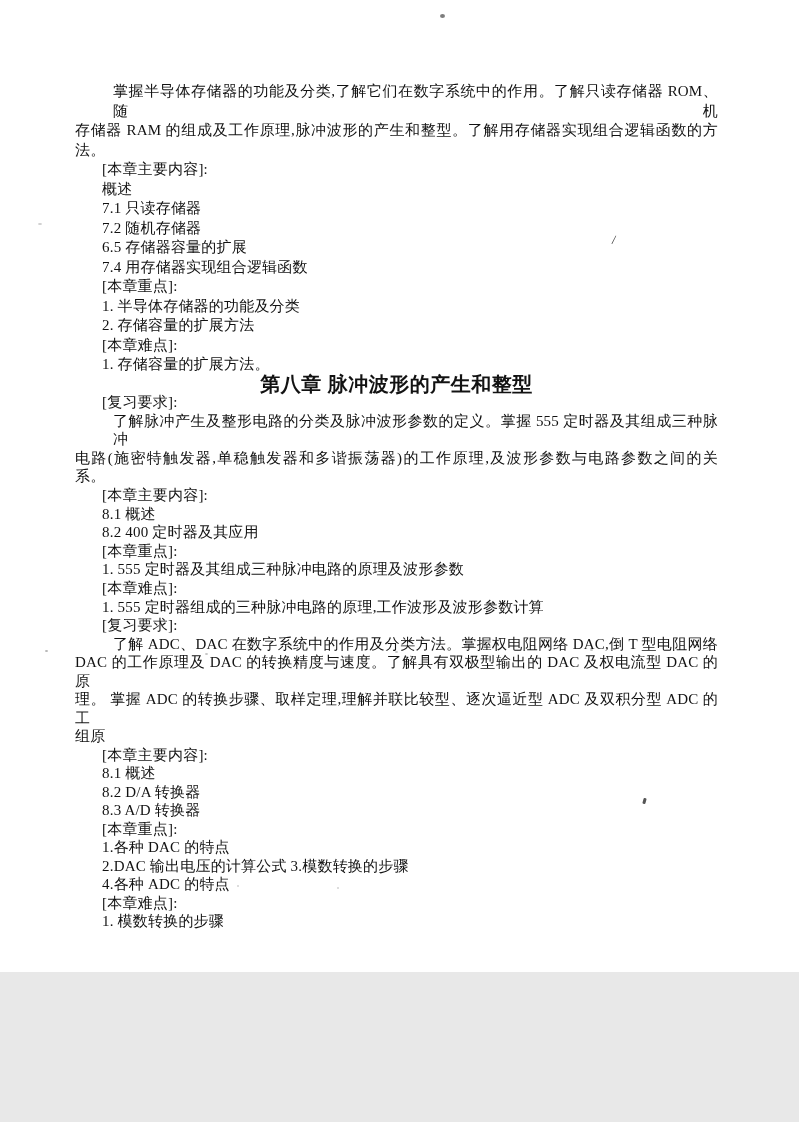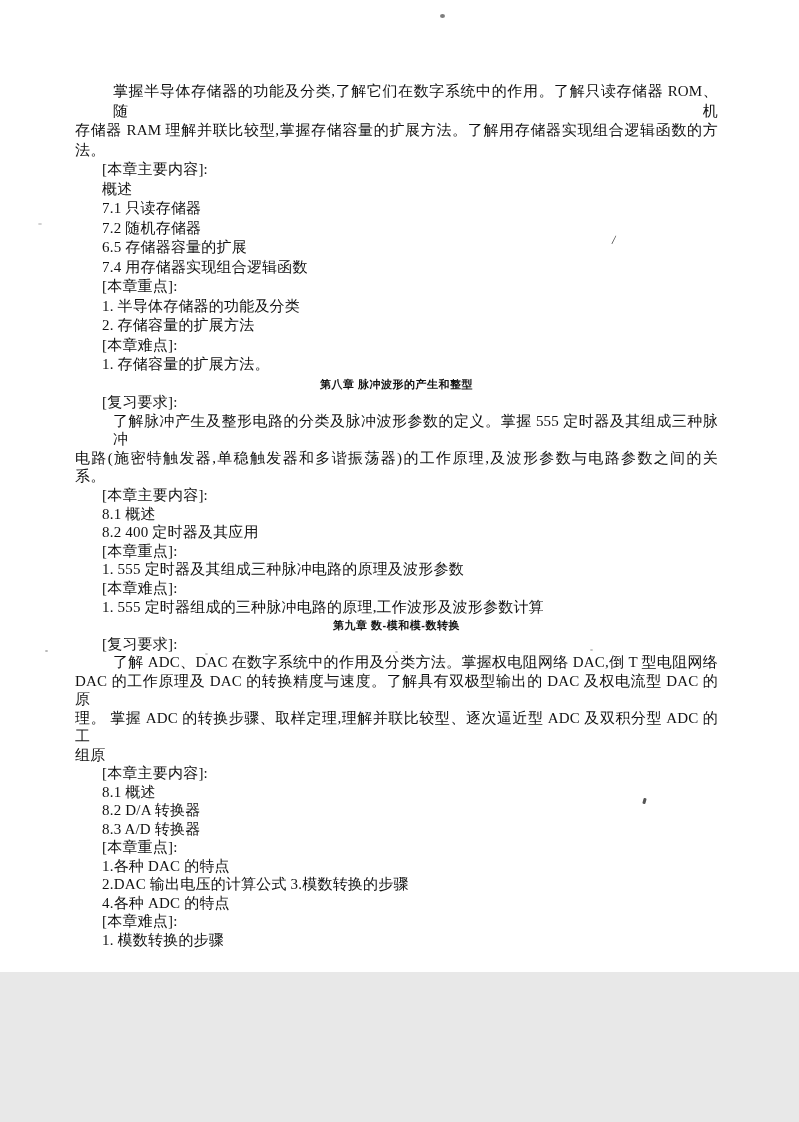--- a/index.html
+++ b/index.html
@@ -37,21 +37,21 @@
   }
   
   .pfirst { padding-left: 38px; }
   
   .ind { padding-left: 27px; }
   
   .ind2 { padding-left: 50px; }
   .heading {
     text-align: center;
     font-weight: bold;
-    font-size: 11px;
+    font-size: 20px;
     letter-spacing: 0.5px;
     font-family: "Liberation Sans", "DejaVu Sans", sans-serif;
   }
   .footer {
     position: absolute;
     top: 1005px;
     left: 0;
     width: 100%;
     text-align: center;
     font-size: 13.5px;
@@ -85,21 +85,21 @@
 </style>
 </head>
 <body>
 
 <div class="page">
 
   <div class="content">
 
     <div class="sec7">
       <div class="ln jfull pfirst">掌握半导体存储器的功能及分类,了解它们在数字系统中的作用。了解只读存储器 ROM、随机</div>
-      <div class="ln jfull">存储器 RAM 理解并联比较型,掌握存储容量的扩展方法。了解用存储器实现组合逻辑函数的方</div>
+      <div class="ln jfull">存储器 RAM 的组成及工作原理,脉冲波形的产生和整型。了解用存储器实现组合逻辑函数的方</div>
       <div class="ln">法。</div>
       <div class="ln ind">[本章主要内容]:</div>
       <div class="ln ind">概述</div>
       <div class="ln ind">7.1 只读存储器</div>
       <div class="ln ind">7.2 随机存储器</div>
       <div class="ln ind">6.5 存储器容量的扩展</div>
       <div class="ln ind">7.4 用存储器实现组合逻辑函数</div>
       <div class="ln ind">[本章重点]:</div>
       <div class="ln ind">1. 半导体存储器的功能及分类</div>
       <div class="ln ind">2. 存储容量的扩展方法</div>
@@ -116,21 +116,20 @@
       <div class="ln ind">[本章主要内容]:</div>
       <div class="ln ind">8.1 概述</div>
       <div class="ln ind">8.2 400 定时器及其应用</div>
       <div class="ln ind">[本章重点]:</div>
       <div class="ln ind">1. 555 定时器及其组成三种脉冲电路的原理及波形参数</div>
       <div class="ln ind">[本章难点]:</div>
       <div class="ln ind">1. 555 定时器组成的三种脉冲电路的原理,工作波形及波形参数计算</div>
     </div>
 
     <div class="sec9">
-      <div class="ln heading">第九章 数-模和模-数转换</div>
       <div class="ln ind">[复习要求]:</div>
       <div class="ln jfull pfirst">了解 ADC、DAC 在数字系统中的作用及分类方法。掌握权电阻网络 DAC,倒 T 型电阻网络</div>
       <div class="ln jfull">DAC 的工作原理及 DAC 的转换精度与速度。了解具有双极型输出的 DAC 及权电流型 DAC 的原</div>
       <div class="ln jfull">理。 掌握 ADC 的转换步骤、取样定理,理解并联比较型、逐次逼近型 ADC 及双积分型 ADC 的工</div>
       <div class="ln">组原</div>
       <div class="ln ind">[本章主要内容]:</div>
       <div class="ln ind">8.1 概述</div>
       <div class="ln ind">8.2 D/A 转换器</div>
       <div class="ln ind">8.3 A/D 转换器</div>
       <div class="ln ind">[本章重点]:</div>

